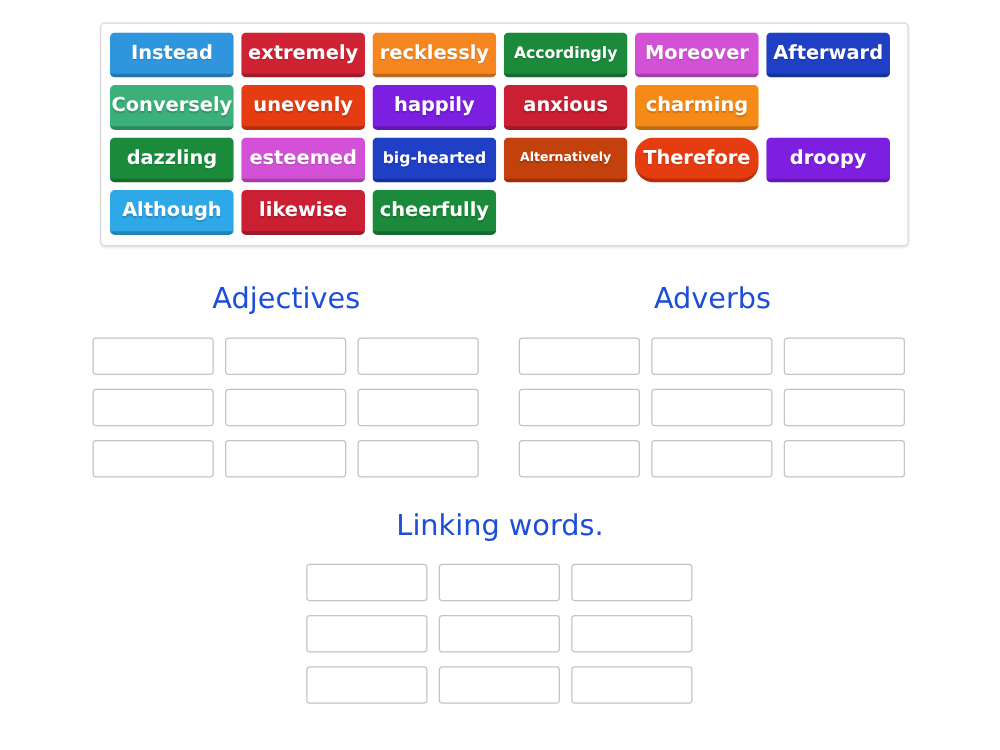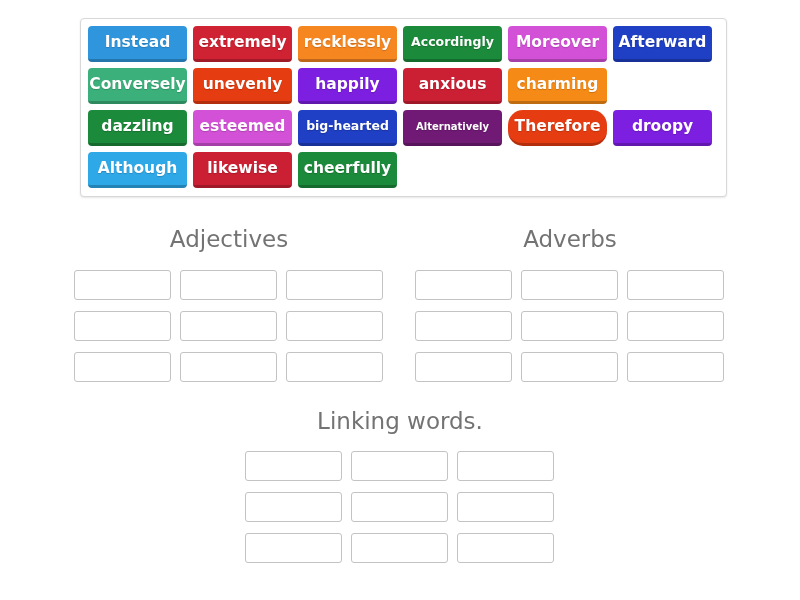--- a/index.html
+++ b/index.html
@@ -56,21 +56,21 @@
     text-shadow: 0 1px 1px rgba(0,0,0,0.18);
   }
   .tile.small  { font-size: 12.5px; }
   .tile.tiny   { font-size: 10px; }
 
   
   .cat-title {
     position: absolute;
     font-size: 23px;
     font-weight: normal;
-    color: #737373;
+    color: #1d4ed8;
     text-align: center;
     white-space: nowrap;
   }
   #title-adjectives { left: 74px;  top: 226px; width: 310px; }
   #title-adverbs    { left: 415px; top: 226px; width: 310px; }
   #title-linking    { left: 245px; top: 408px; width: 310px; }
 
   
   .zone-grid {
     position: absolute;
@@ -107,21 +107,21 @@
     <div class="tile" style="background: rgb(59, 176, 122); text-align: right;">Conversely</div>
     <div class="tile" style="background: rgb(229, 60, 17);">unevenly</div>
     <div class="tile" style="background: rgb(125, 31, 224);">happily</div>
     <div class="tile" style="background: rgb(203, 31, 51);">anxious</div>
     <div class="tile" style="background: rgb(245, 138, 22);">charming</div>
   </div>
   <div class="tile-row">
     <div class="tile" style="background: rgb(27, 138, 58);">dazzling</div>
     <div class="tile" style="background: rgb(210, 81, 214);">esteemed</div>
     <div class="tile small" style="background: rgb(31, 63, 196);">big-hearted</div>
-    <div class="tile tiny" style="background: #701a75;">Alternatively</div>
+    <div class="tile tiny" style="background: #c2410c;">Alternatively</div>
     <div class="tile" style="background: rgb(229, 60, 17); border-radius: 15px;">Therefore</div>
     <div class="tile" style="background: rgb(125, 31, 224);">droopy</div>
   </div>
   <div class="tile-row">
     <div class="tile" style="background: rgb(47, 168, 232);">Although</div>
     <div class="tile" style="background: rgb(203, 31, 51);">likewise</div>
     <div class="tile" style="background: rgb(27, 138, 58);">cheerfully</div>
   </div>
 </div>
 

